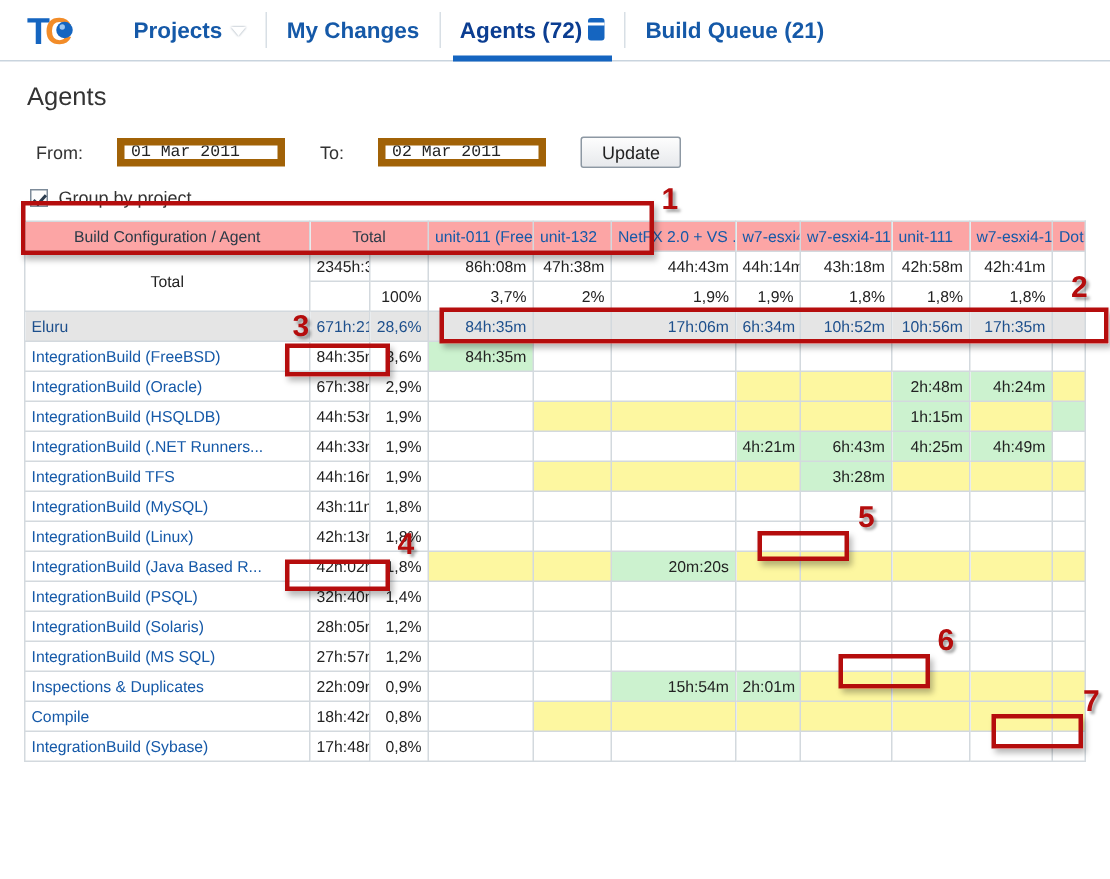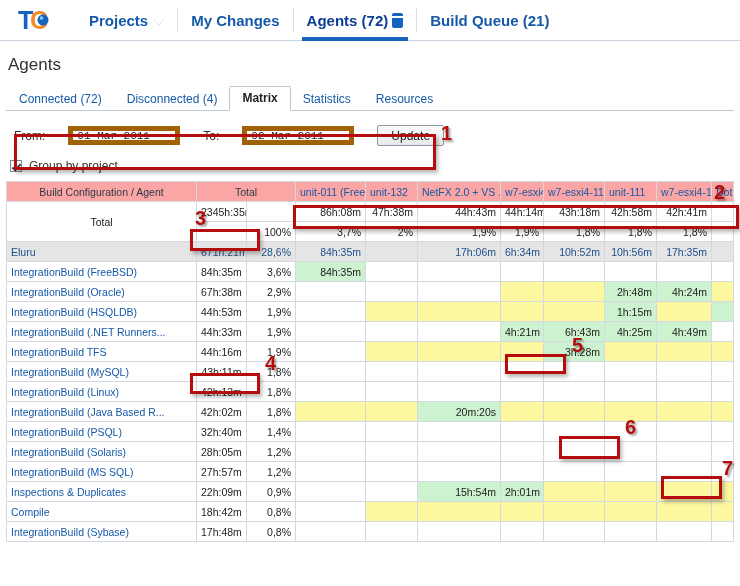--- a/index.html
+++ b/index.html
@@ -48,21 +48,21 @@
     display:inline-block; width:11px;height:15px;
     vertical-align:-2px; margin-left:4px;
     background:#1565c0; border-radius:2px;
     position:relative;
   }
   .agent-badge:before{
     content:"";position:absolute;left:0;right:0;top:3px;height:2px;background:#fff;
   }
 
   
-  #page { padding:0 4px; }
+  #page { padding:0 14px; }
   #page-title { font-size:17px; color:#333; margin:14px 0 12px 4px; font-weight:normal;}
 
   
   #tabs { display:flex; align-items:flex-end; border-bottom:1px solid #bfc9d2; margin:0 2px; height:24px;}
   .tab {
     font-size:12px; color:#1559a8; padding:4px 12px 4px 12px;
     border:1px solid transparent; border-bottom:none;
     background:#f2f4f6; margin-right:-1px; cursor:pointer;
     position:relative; top:1px; line-height:15px;
   }
@@ -168,27 +168,20 @@
   <div class="nav-sep"></div>
   <div class="nav-item plain">
     <span>Build Queue (21)</span>
   </div>
 </div>
 
 <div id="page">
 
   <div id="page-title">Agents</div>
 
-  <div id="tabs">
-    <div class="tab inactive"><span>Connected (72)</span></div>
-    <div class="tab inactive"><span>Disconnected (4)</span></div>
-    <div class="tab selected"><span>Matrix</span></div>
-    <div class="tab inactive"><span>Statistics</span></div>
-    <div class="tab inactive"><span>Resources</span></div>
-  </div>
 
   <div id="filterbar">
     <label>From:</label>
     <input class="datefield" type="text" value="01 Mar 2011" style="">
     <label>To:</label>
     <input class="datefield" type="text" value="02 Mar 2011" style="">
     <button id="update-btn">Update</button>
   </div>
 
   <div id="groupby">

